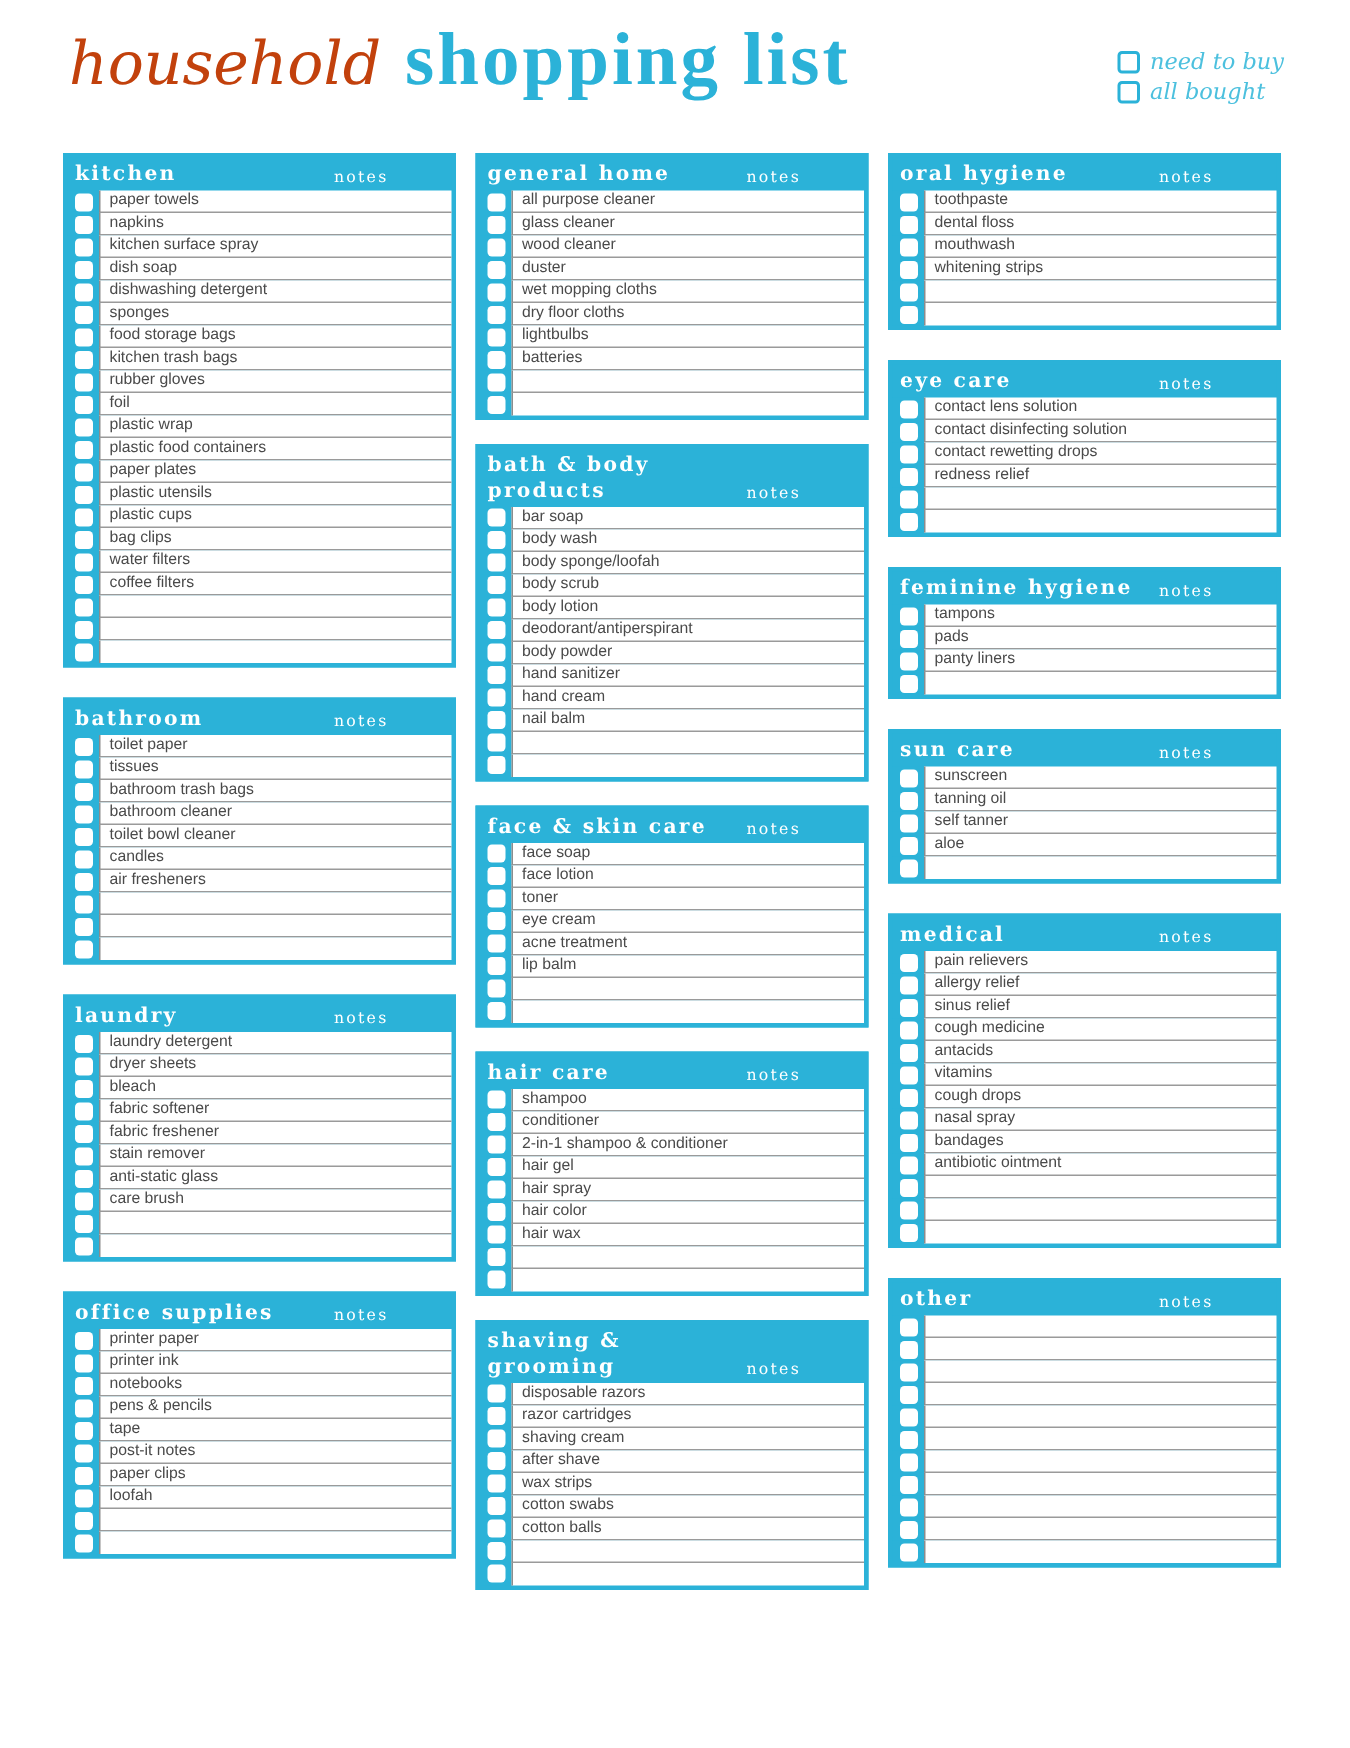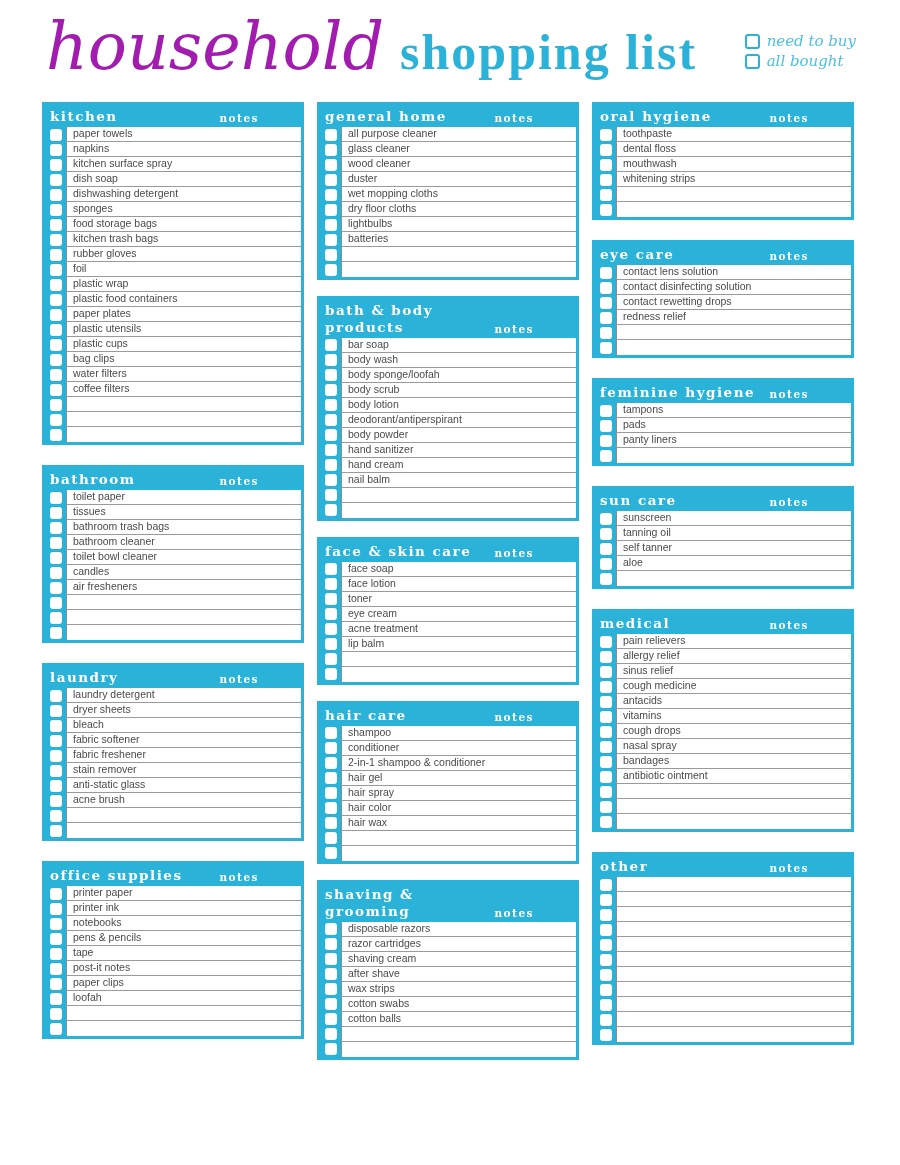--- a/index.html
+++ b/index.html
@@ -13,22 +13,22 @@
   .page-header{
     position:relative;
     height:96px;
     padding:14px 0 0 46px;
     box-sizing:border-box;
   }
   .title-wrap{display:flex;align-items:baseline;gap:16px;}
   .title-script{
     font-family:"DejaVu Serif", serif;
     font-style:italic;
-    font-size:65px;
-    color:#a21caf;
+    font-size:40px;
+    color:#c2410c;
     line-height:1;
   }
   .title-main{
     font-family:Liberation Serif, serif;
     font-weight:bold;
     font-size:50px;
     letter-spacing:2px;
     color:#2bb2d8;
     line-height:1;
   }
@@ -78,21 +78,21 @@
   }
   .sec-title{
     font-family:"DejaVu Serif", serif;
     font-weight:bold;
     font-size:13.5px;
     letter-spacing:1.5px;
     line-height:1.25;
   }
   .sec-notes{
     font-family:"DejaVu Serif", serif;
-    font-weight:bold;
+    font-weight:normal;
     font-size:10.5px;
     letter-spacing:1.5px;
     margin-right:42px;
     padding-bottom:1px;
   }
   .sec-body{display:flex;flex-direction:column;}
   .row{display:flex;height:15px;flex:none;}
   .cb-cell{
     width:21px;flex:none;
     background:#2bb2d8;
@@ -393,21 +393,21 @@
           <div class="row">
             <div class="cb-cell">
               <div class="cb"></div>
             </div>
             <div class="label-cell">anti-static glass</div>
           </div>
           <div class="row">
             <div class="cb-cell">
               <div class="cb"></div>
             </div>
-            <div class="label-cell">acne brush</div>
+            <div class="label-cell">care brush</div>
           </div>
           <div class="row">
             <div class="cb-cell">
               <div class="cb"></div>
             </div>
             <div class="label-cell"></div>
           </div>
           <div class="row">
             <div class="cb-cell">
               <div class="cb"></div>

